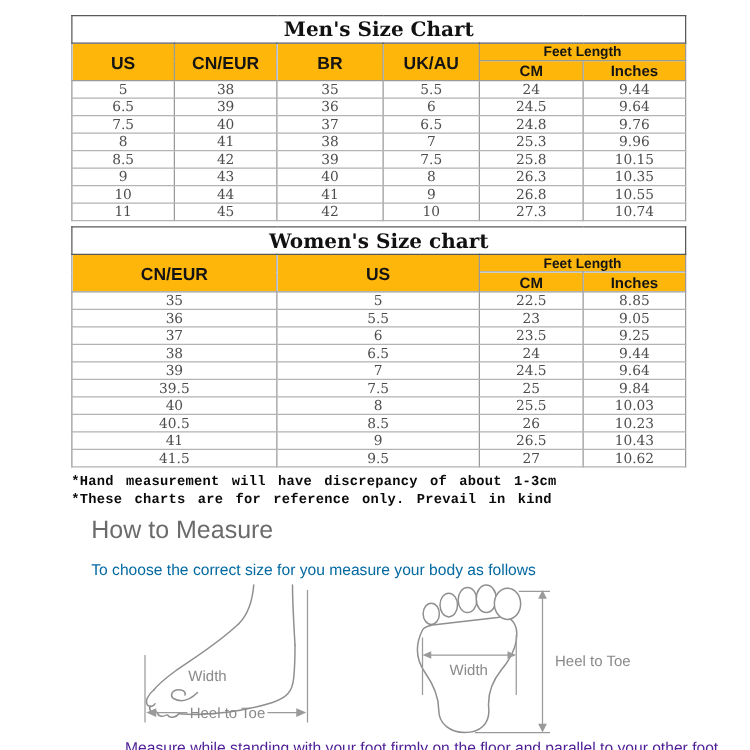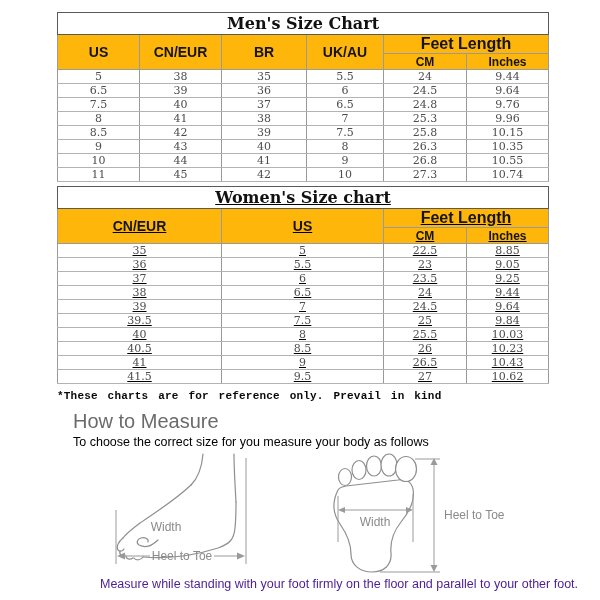--- a/index.html
+++ b/index.html
@@ -4,42 +4,42 @@
 <style>
   html,body{margin:0;padding:0;background:#fff;}
   body{width:600px;height:600px;overflow:hidden;font-family:"Liberation Sans",sans-serif;}
   .page{position:relative;width:600px;height:600px;background:#fff;}
 
   table.size-table{
     border-collapse:collapse;table-layout:fixed;width:491px;margin-left:57px;
     border:1px solid #595959;
   }
   table.mens{margin-top:12px;}
-  table.womens{margin-top:4px;text-decoration:underline;}
+  table.womens{margin-top:4px;}
   .size-table th,.size-table td{border:1px solid #9a9a9a;padding:0;overflow:hidden;white-space:nowrap;}
   .size-table .title-cell{
     background:#fff;height:21px;font-size:16px;font-weight:bold;color:#111;
     text-align:center;border:1px solid #595959;
   }
   .size-table th{background:#ffb60a;color:#141414;text-align:center;}
   .size-table th.main{font-size:14px;font-weight:bold;}
-  .size-table th.feet{font-size:16px;font-weight:bold;height:13px;text-align:center;}
+  .size-table th.feet{font-size:11px;font-weight:bold;height:13px;text-align:center;}
   .size-table th.sub{font-size:12px;font-weight:bold;height:15px;}
   .size-table td{
     height:13px;line-height:13px;text-align:center;
     font-family:"DejaVu Serif",serif;font-size:11px;color:#4d4d4d;
     border-top:1px solid #b3b3b3;border-bottom:1px solid #b3b3b3;
   }
   .footnotes{
     margin:6px 0 0 57px;font-family:"Liberation Mono",monospace;
     font-weight:bold;font-size:11px;line-height:13.5px;color:#0a0a0a;
     word-spacing:3px;letter-spacing:0.2px;
   }
   .howto-heading{margin:6px 0 0 73px;font-size:20px;color:#6b6b6b;}
-  .howto-sub{margin:2px 0 0 73px;font-size:12.5px;color:#000000;}
+  .howto-sub{margin:13px 0 0 73px;font-size:12.5px;color:#0369a1;}
   .diagrams{position:relative;height:120px;margin-top:3px;}
   .diagrams svg{position:absolute;}
   .svg-stroke{fill:none;stroke:#8f8f8f;stroke-width:1.2;stroke-linecap:round;}
   .svg-thin{fill:none;stroke:#9a9a9a;stroke-width:1;}
   .svg-fillwhite{fill:#fff;stroke:#8f8f8f;stroke-width:1.2;}
   .svg-label{fill:#8a8a8a;font-family:"Liberation Sans",sans-serif;font-size:12px;}
   .svg-arrowhead{fill:#9a9a9a;stroke:none;}
   .caption{margin:5px 0 0 100px;font-size:12.5px;color:#4c1d95;}
 </style>
 </head>
@@ -219,20 +219,21 @@
         <tr>
           <td>41.5</td>
           <td>9.5</td>
           <td>27</td>
           <td>10.62</td>
         </tr>
       </tbody>
   </table>
 
   <div class="footnotes">
+    <div>*Hand measurement will have discrepancy of about 1-3cm</div>
     <div>*These charts are for reference only. Prevail in kind</div>
   </div>
 
   <div class="howto-heading">How to Measure</div>
   <div class="howto-sub">To choose the correct size for you measure your body as follows</div>
 
   <div class="diagrams">
 
     <svg style="left:106px;top:0;" width="152" height="120" viewBox="0 0 152 120">
 

